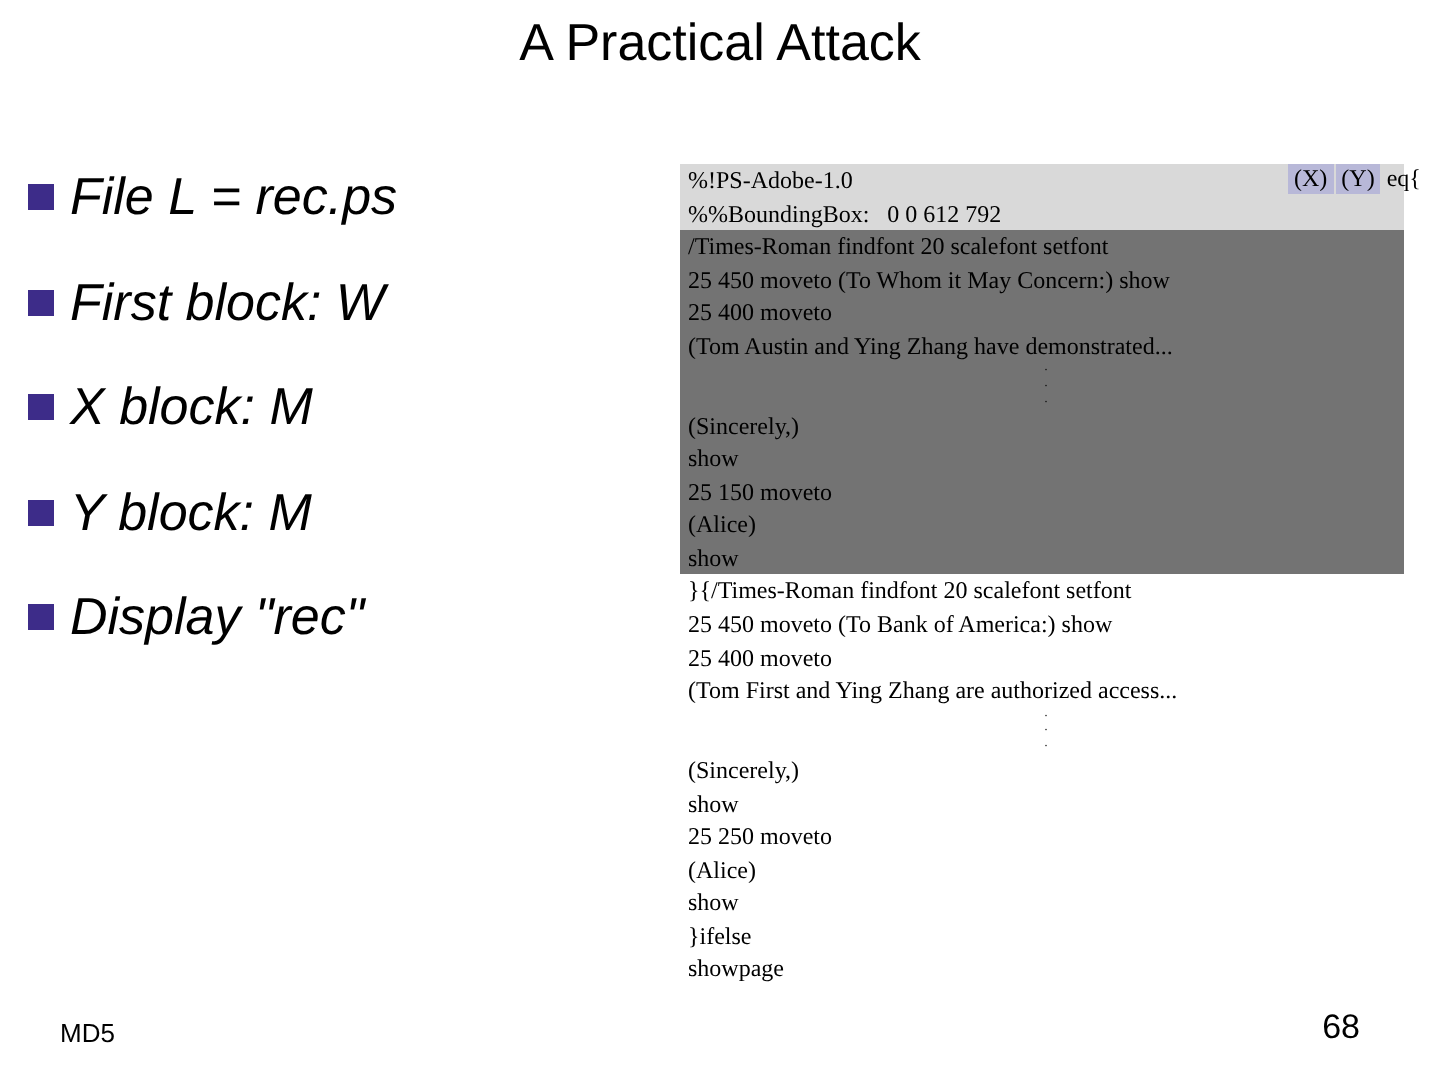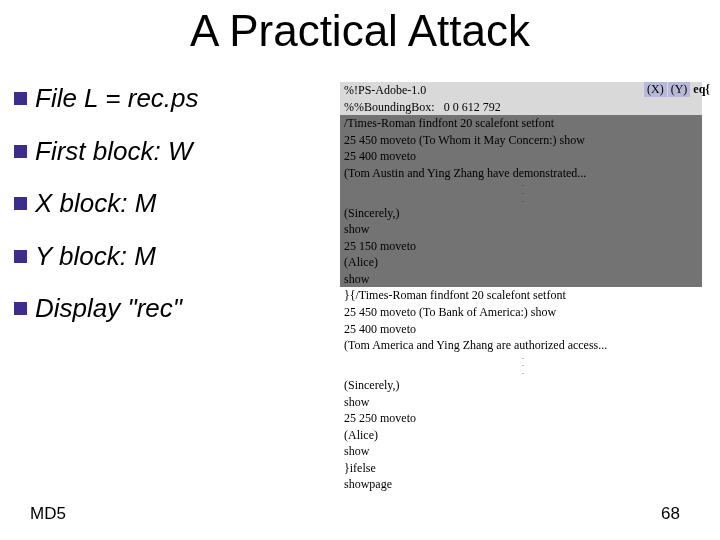--- a/index.html
+++ b/index.html
@@ -10,21 +10,21 @@
     position: relative;
     font-family: "Comic Sans MS", "Comic Sans", cursive, sans-serif;
     overflow: hidden;
   }
   .title {
     position: absolute;
     top: 6px;
     left: 0;
     width: 100%;
     text-align: center;
-    font-size: 44px;
+    font-size: 26px;
     color: #000;
     font-family: "Comic Sans MS", cursive, sans-serif;
   }
   .bullets {
     position: absolute;
     top: 82px;
     left: 14px;
     width: 315px;
   }
   .bullet {
@@ -42,21 +42,21 @@
     height: 13px;
     background: #3d2c89;
     margin-top: 10px;
     margin-right: 8px;
     flex-shrink: 0;
   }
   .footer-left {
     position: absolute;
     bottom: 16px;
     left: 30px;
-    font-size: 17px;
+    font-size: 13px;
     color: #000;
   }
   .footer-right {
     position: absolute;
     bottom: 16px;
     right: 40px;
     font-size: 17px;
     color: #000;
     margin-top: 24px;
   }
@@ -83,21 +83,21 @@
     font-family: "Times New Roman", Times, serif;
     font-size: 12px;
     color: #000;
   }
   .xybox .cell {
     background: #b8b8d8;
     padding: 0 3px;
     margin-right: 1px;
     border: 0;
   }
-  .xybox .tail { padding-left: 2px; font-weight: bold; }
+  .xybox .tail { padding-left: 2px; }
   .vdots {
     text-align: center;
     font-size: 6px;
     line-height: 1.3;
     letter-spacing: 0;
     padding-left: 60px;
   }
   .vdots span { display: block; }
 </style>
 </head>
@@ -137,21 +137,21 @@
   <div class="line red">(Tom Austin and Ying Zhang have demonstrated...</div>
   <div class="line red vdots"><span>.</span><span>.</span><span>.</span></div>
   <div class="line red">(Sincerely,)</div>
   <div class="line red">show</div>
   <div class="line red">25 150 moveto</div>
   <div class="line red">(Alice)</div>
   <div class="line red">show</div>
   <div class="line">}{/Times-Roman findfont 20 scalefont setfont</div>
   <div class="line">25 450 moveto (To Bank of America:) show</div>
   <div class="line">25 400 moveto</div>
-  <div class="line">(Tom America and Ying Zhang are authorized access...</div>
+  <div class="line">(Tom First and Ying Zhang are authorized access...</div>
   <div class="line vdots"><span>.</span><span>.</span><span>.</span></div>
   <div class="line">(Sincerely,)</div>
   <div class="line">show</div>
   <div class="line">25 250 moveto</div>
   <div class="line">(Alice)</div>
   <div class="line">show</div>
   <div class="line">}ifelse</div>
   <div class="line">showpage</div>
 </div>
 

